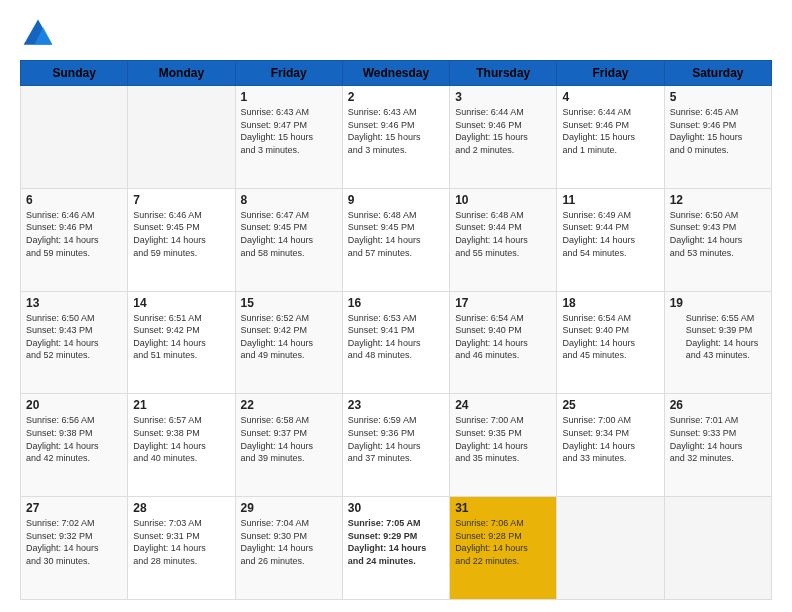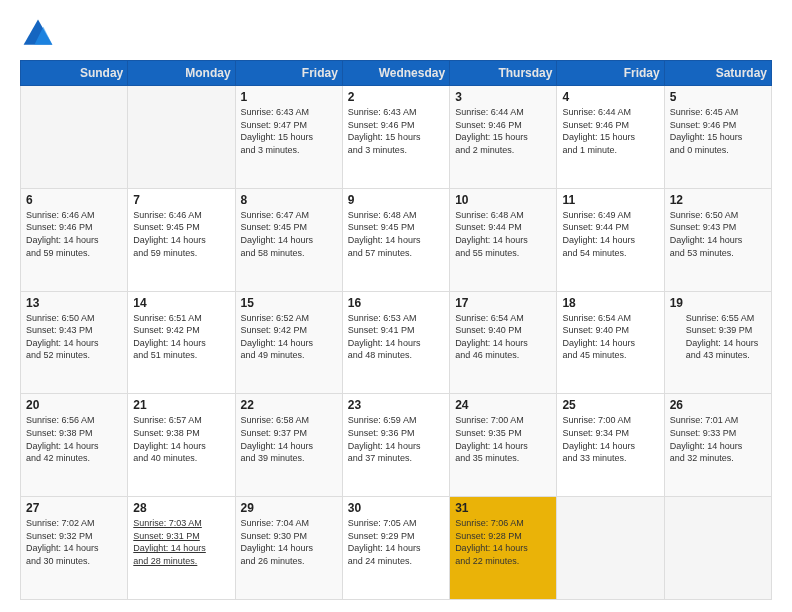--- a/index.html
+++ b/index.html
@@ -62,25 +62,25 @@
     }
     .calendar {
       flex: 1;
       border: 1px solid #ccc;
       border-collapse: collapse;
       width: 100%;
       table-layout: fixed;
     }
     .calendar thead tr th {
       background-color: #1565c0;
-      color: #e5e5e5;
+      color: #000000;
       font-size: 12px;
       font-weight: bold;
       padding: 5px 4px;
-      text-align: right;
+      text-align: center;
       border: 1px solid #1457a8;
     }
     .calendar tbody tr td {
       vertical-align: top;
       padding: 4px 5px;
       border: 1px solid #ddd;
       font-size: 9.5px;
       color: #333;
       height: 88px;
       background: #fff;
@@ -336,35 +336,35 @@
         <tr>
           <td style="background: rgb(249, 249, 249);">
             <span class="day-number">27</span>
             <div class="day-detail" style="white-space: pre-line;">Sunrise: 7:02 AM
 Sunset: 9:32 PM
 Daylight: 14 hours
 and 30 minutes.</div>
           </td>
           <td style="background: rgb(255, 255, 255);">
             <span class="day-number">28</span>
-            <div class="day-detail" style="white-space: pre-line; text-decoration: underline;">Sunrise: 7:03 AM
+            <div class="day-detail" style="white-space: pre-line;">Sunrise: 7:03 AM
 Sunset: 9:31 PM
 Daylight: 14 hours
 and 28 minutes.</div>
           </td>
           <td style="background: rgb(249, 249, 249);">
             <span class="day-number">29</span>
             <div class="day-detail" style="white-space: pre-line;">Sunrise: 7:04 AM
 Sunset: 9:30 PM
 Daylight: 14 hours
 and 26 minutes.</div>
           </td>
           <td style="background: rgb(255, 255, 255);">
             <span class="day-number">30</span>
-            <div class="day-detail" style="white-space: pre-line;">Sunrise: 7:05 AM
+            <div class="day-detail" style="white-space: pre-line; font-weight: bold;">Sunrise: 7:05 AM
 Sunset: 9:29 PM
 Daylight: 14 hours
 and 24 minutes.</div>
           </td>
           <td style="background: #eab308;">
             <span class="day-number">31</span>
             <div class="day-detail" style="white-space: pre-line;">Sunrise: 7:06 AM
 Sunset: 9:28 PM
 Daylight: 14 hours
 and 22 minutes.</div>

